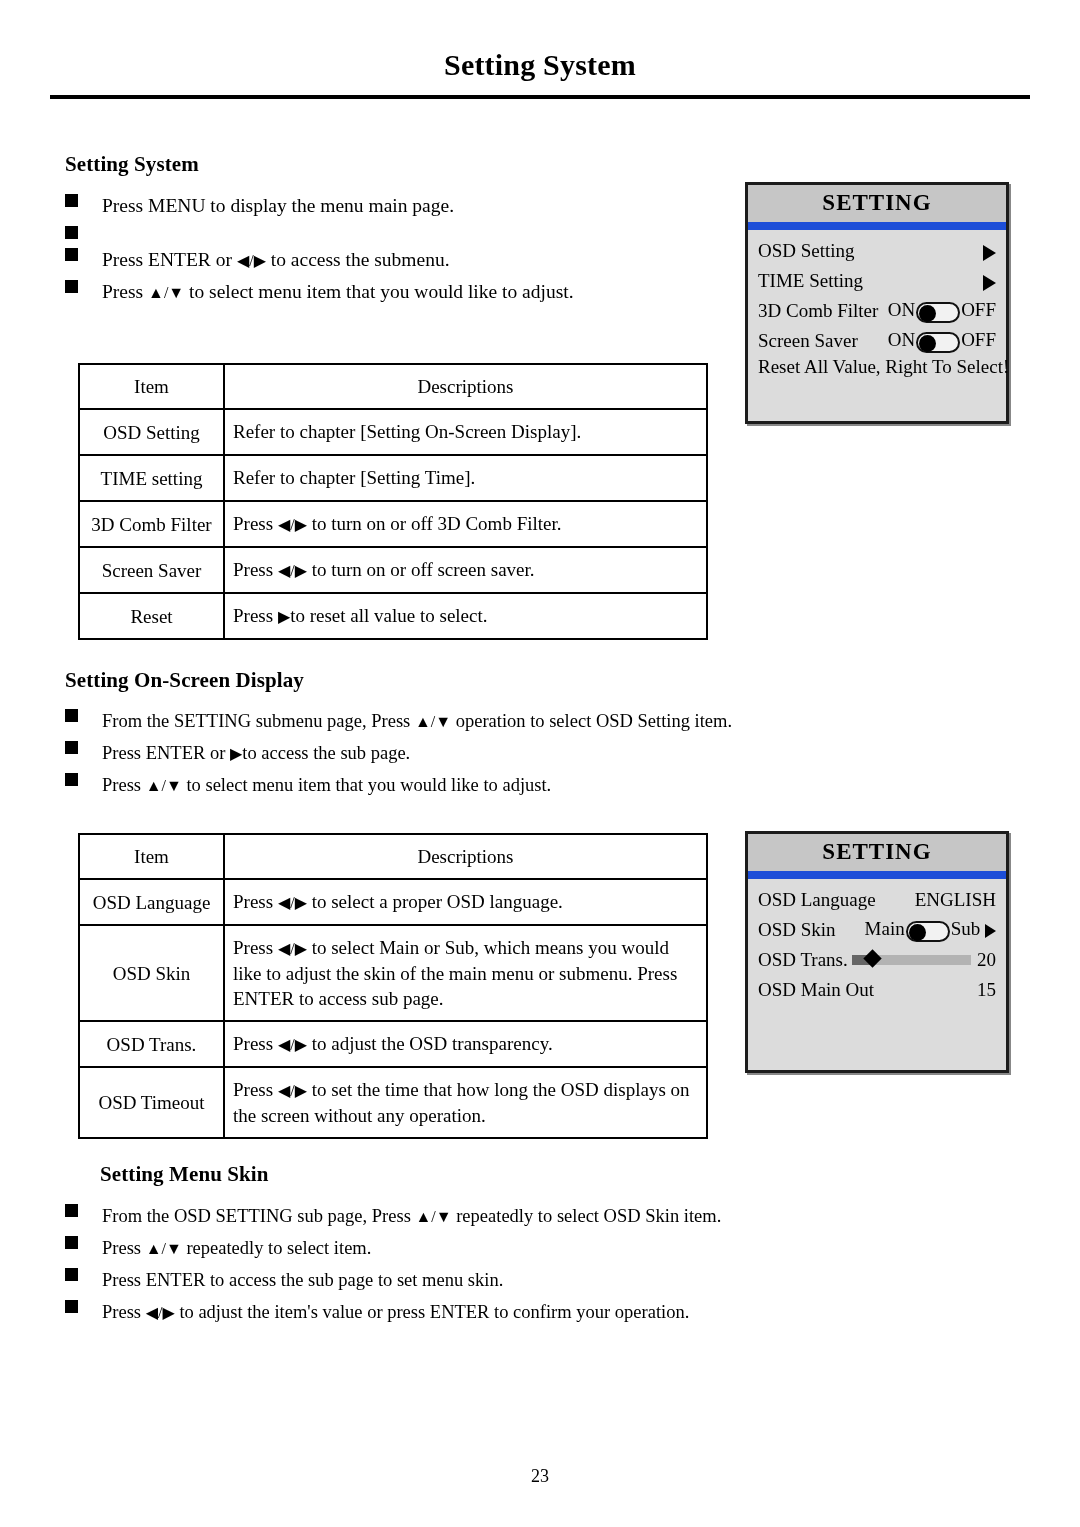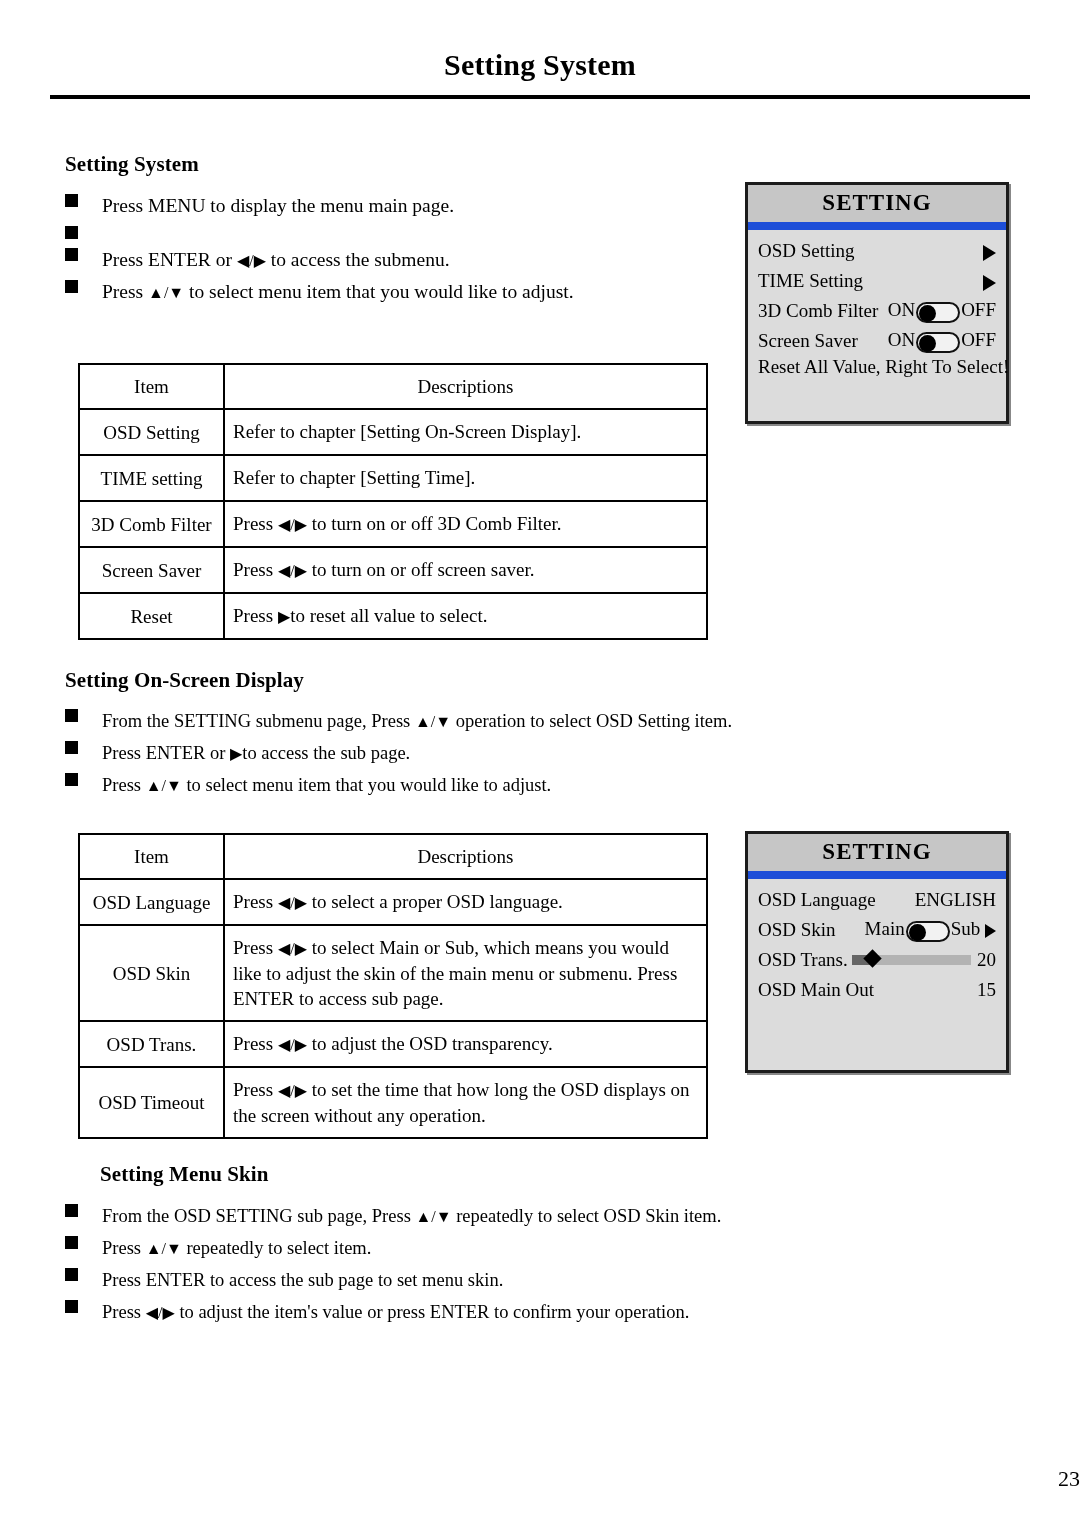--- a/index.html
+++ b/index.html
@@ -183,22 +183,22 @@
     width: 13px; height: 13px;
     background: #000;
     transform: rotate(45deg);
   }
 
   
   .page-number {
     position: absolute;
     left: 0; top: 1466px;
     width: 1080px;
-    text-align: right;
-    font-size: 22px;
+    text-align: center;
+    font-size: 18px;
   }
 </style>
 </head>
 <body>
 
 <div class="page">
 
   <div class="page-header">Setting System</div>
   <div class="header-rule"></div>
 

